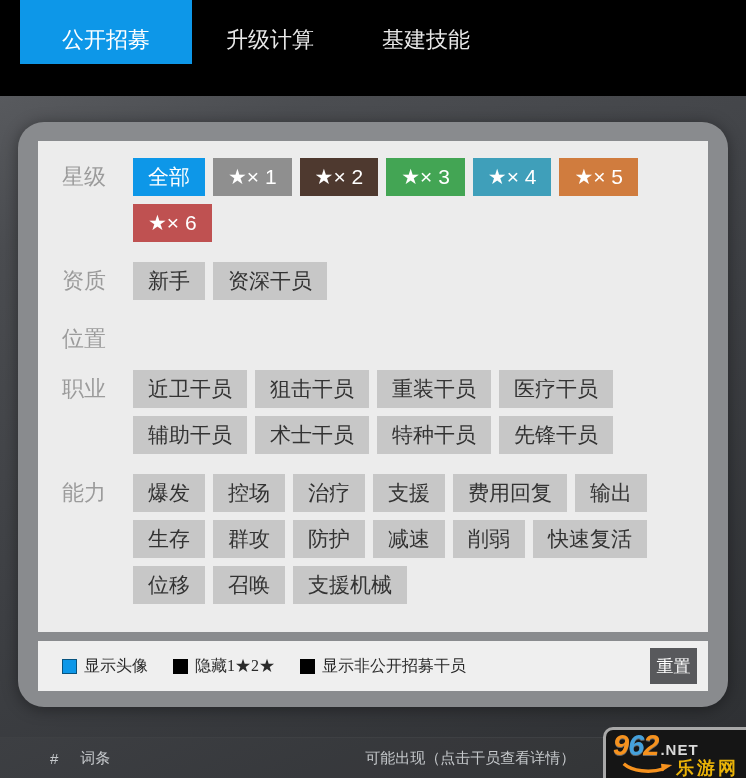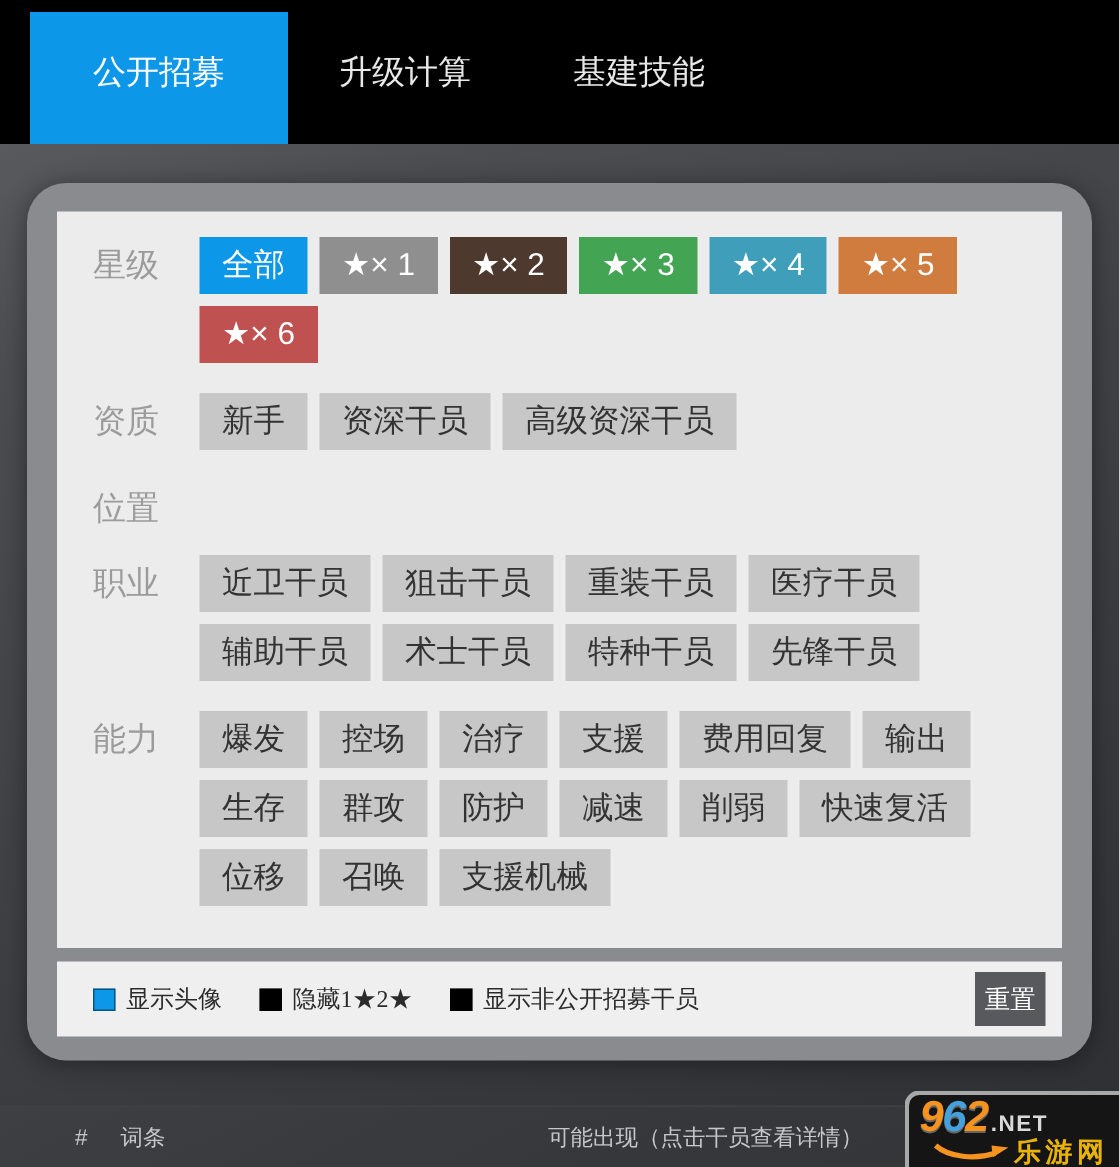--- a/index.html
+++ b/index.html
@@ -8,21 +8,21 @@
     width:746px; height:778px; overflow:hidden; position:relative;
     font-family:"Liberation Sans","DejaVu Sans",sans-serif;
     background: linear-gradient(155deg,#606266 0%,#4b4d51 22%,#3e4044 55%,#2d2f32 100%);
   }
   
   .topnav {
     height:96px; background:#000; display:flex; align-items:flex-start;
     padding-left:20px; position:relative; z-index:2;
   }
   .tab {
-    margin-top:8px; height:88px; line-height:80px; padding:0 34px;
+    margin-top:0; height:64px; line-height:80px; padding:0 34px;
     color:#e8e8e8; font-size:22px; cursor:pointer; white-space:nowrap;
   }
   .tab.active { background:#0d97e8; color:#fff; padding:0 42px; }
   
   .panel {
     position:absolute; left:18px; top:122px; width:710px;
     background:#898b8e; padding:19px 20px 16px 20px;
     box-shadow:0 2px 16px rgba(0,0,0,.4);
     border-radius:26px;
   }
@@ -94,21 +94,20 @@
           <span class="filter-btn colored" style="background: rgb(63, 159, 186);">★× 4</span>
           <span class="filter-btn colored" style="background: rgb(208, 124, 62);">★× 5</span>
           <span class="filter-btn colored" style="background: rgb(191, 81, 81);">★× 6</span>
         </div>
       </div>
       <div class="filter-row">
         <div class="filter-label">资质</div>
         <div class="filter-buttons">
           <span class="filter-btn">新手</span>
           <span class="filter-btn">资深干员</span>
-          <span class="filter-btn">高级资深干员</span>
         </div>
       </div>
       <div class="filter-row">
         <div class="filter-label">位置</div>
       </div>
       <div class="filter-row">
         <div class="filter-label">职业</div>
         <div class="filter-buttons">
           <span class="filter-btn">近卫干员</span>
           <span class="filter-btn">狙击干员</span>

